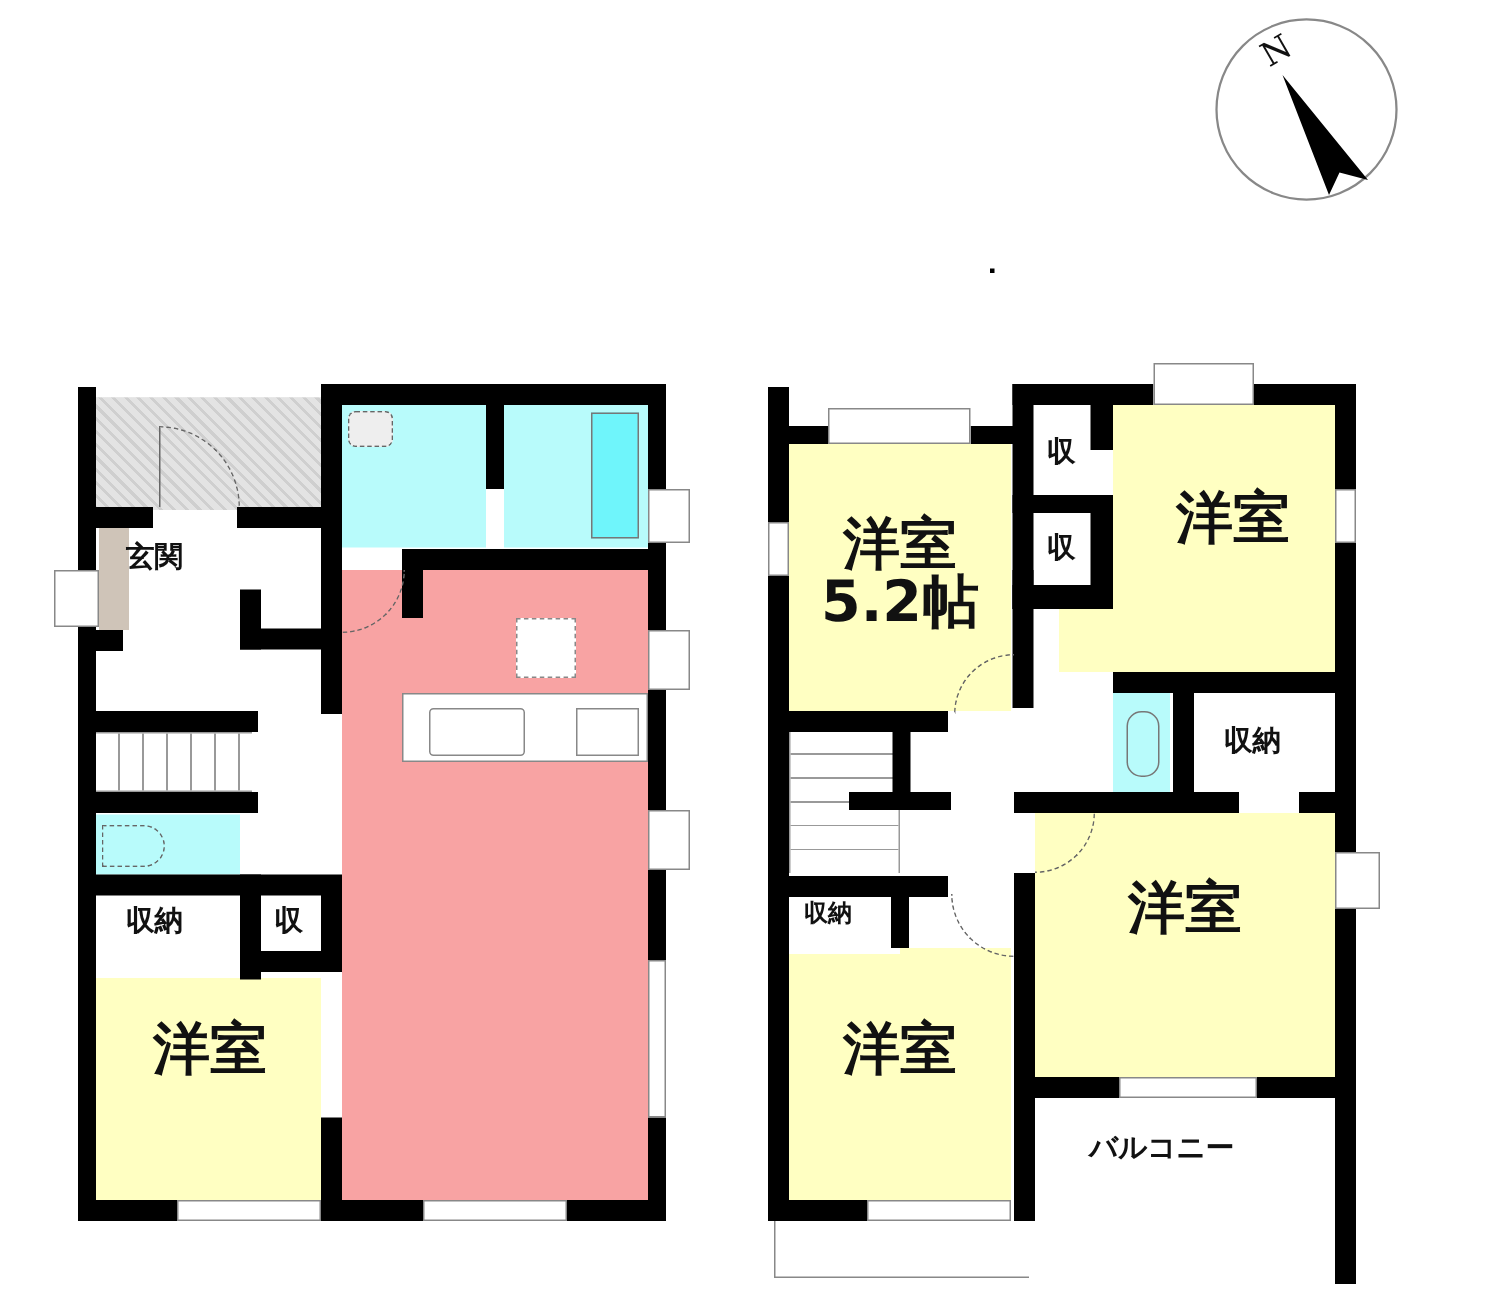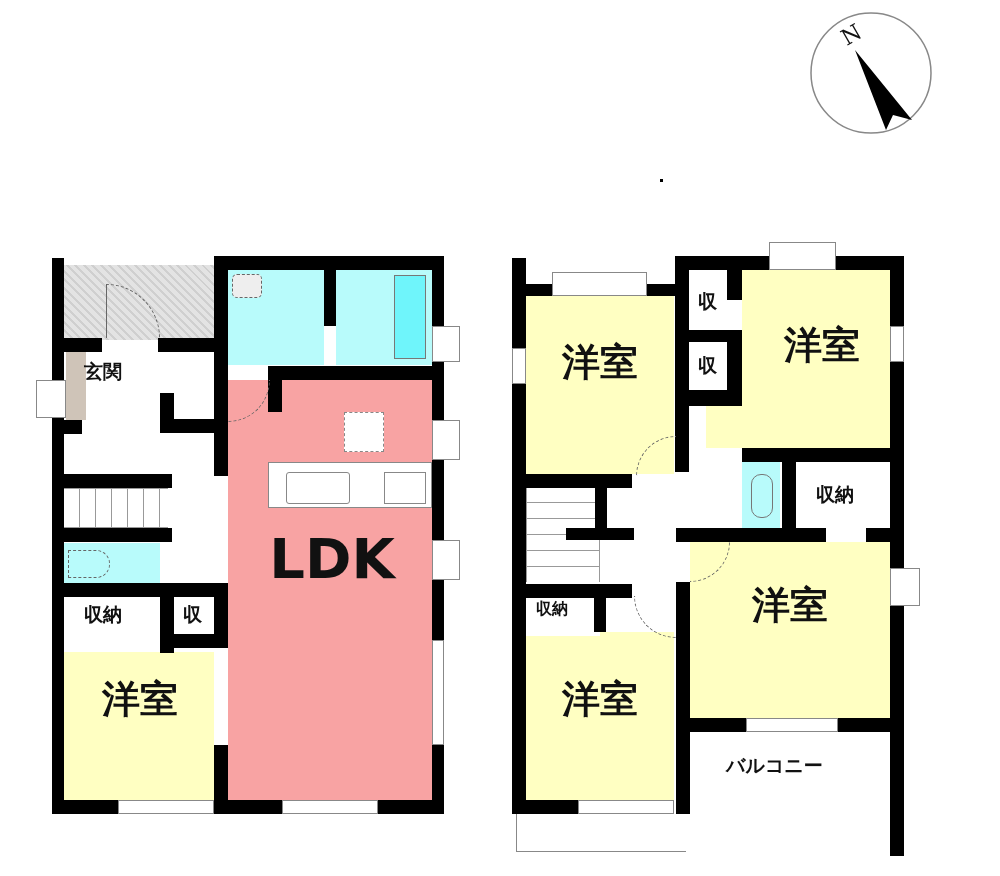--- a/index.html
+++ b/index.html
@@ -48,21 +48,20 @@
   <div class="abs" style="left:66px;top:352px;width:20px;height:68px;background:#cfc4b8;"></div>
   <span class="label small" style="left:84px;top:362px;">玄関</span>
 
   <div class="room pink" style="left:228px;top:380px;width:204px;height:420px;"></div>
   <div class="room pink" style="left:282px;top:378px;width:150px;height:10px;"></div>
   <div class="abs" style="left:344px;top:412px;width:40px;height:40px;background:#fff;border:1px dashed #888;box-sizing:border-box;"></div>
   <div class="abs" style="left:268px;top:462px;width:164px;height:46px;background:#fff;border:1px solid #888;box-sizing:border-box;"></div>
   <div class="abs" style="left:286px;top:472px;width:62px;height:30px;border:1px solid #888;border-radius:3px;"></div>
   <div class="abs" style="left:384px;top:472px;width:40px;height:30px;border:1px solid #888;"></div>
   <div class="label ldk" style="left:262px;top:530px;width:140px;">
-    <div>LDK</div>
   </div>
 
   <div class="stairs" style="left:64px;top:488px;width:104px;height:40px;"></div>
 
   <div class="room cyan" style="left:64px;top:543px;width:96px;height:40px;"></div>
   <div class="abs" style="left:68px;top:550px;width:40px;height:26px;border:1px dashed #666;border-radius:0 14px 14px 0;"></div>
 
   <div class="room" style="left:66px;top:598px;width:92px;height:36px;background:#fff;"></div>
   <span class="label small" style="left:84px;top:605px;">収納</span>
   <div class="room" style="left:176px;top:598px;width:36px;height:36px;background:#fff;"></div>
@@ -108,20 +107,21 @@
 
 <div class="abs" style="left:0;top:0;width:1000px;height:876px;">
 
   <div class="abs" style="left:516px;top:806px;width:374px;height:46px;border:1px solid #888;border-top:none;box-sizing:border-box;"></div>
   <div class="room" style="left:686px;top:732px;width:204px;height:120px;background:#fff;"></div>
   <span class="label small" style="left:726px;top:756px;font-weight:bold;">バルコニー</span>
 
   <div class="room yellow" style="left:526px;top:296px;width:148px;height:178px;"></div>
   <div class="label big" style="left:540px;top:343px;width:120px;">
     <div>洋室</div>
+    <div>5.2帖</div>
   </div>
 
   <div class="room" style="left:689px;top:284px;width:38px;height:46px;background:#fff;"></div>
   <span class="label small" style="left:698px;top:292px;">収</span>
   <div class="room" style="left:689px;top:342px;width:38px;height:48px;background:#fff;"></div>
   <span class="label small" style="left:698px;top:356px;">収</span>
 
   <div class="room yellow" style="left:742px;top:270px;width:148px;height:178px;"></div>
   <div class="room yellow" style="left:706px;top:406px;width:184px;height:42px;"></div>
   <div class="label big" style="left:762px;top:326px;width:120px;">

